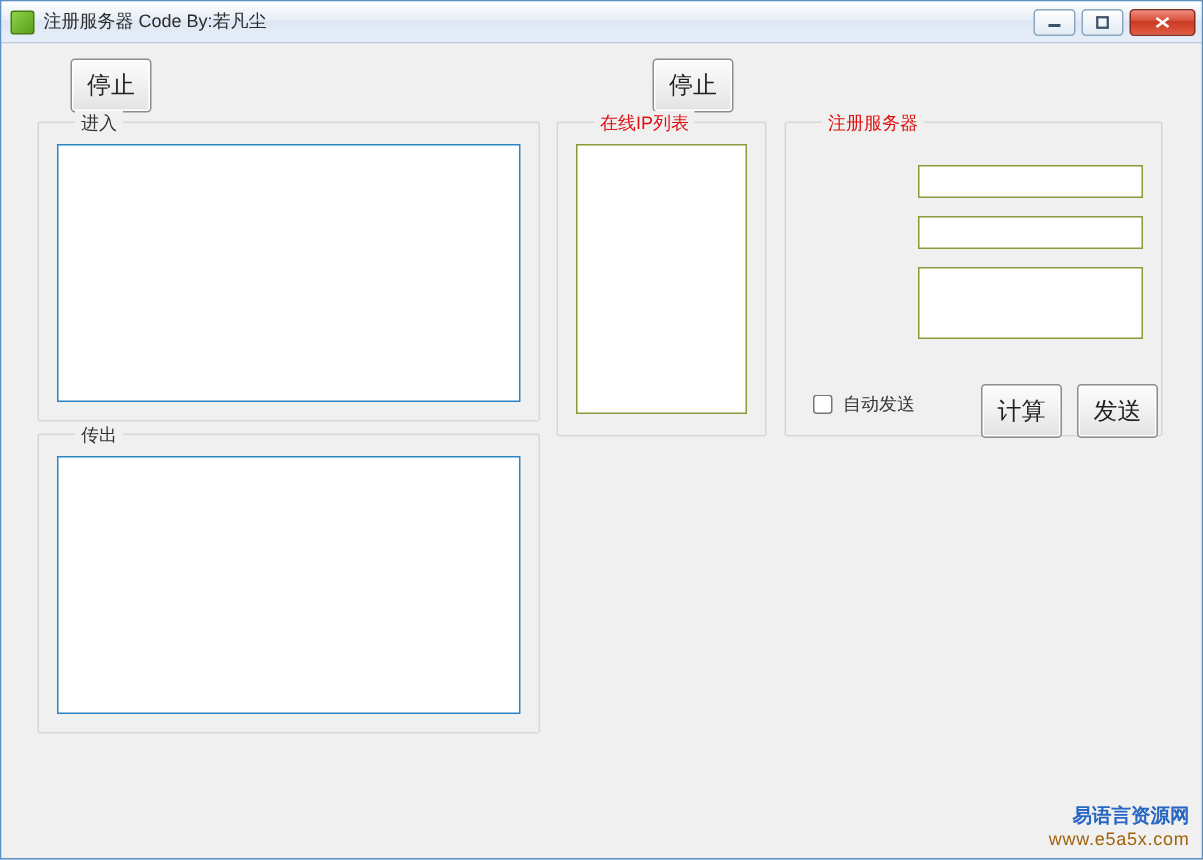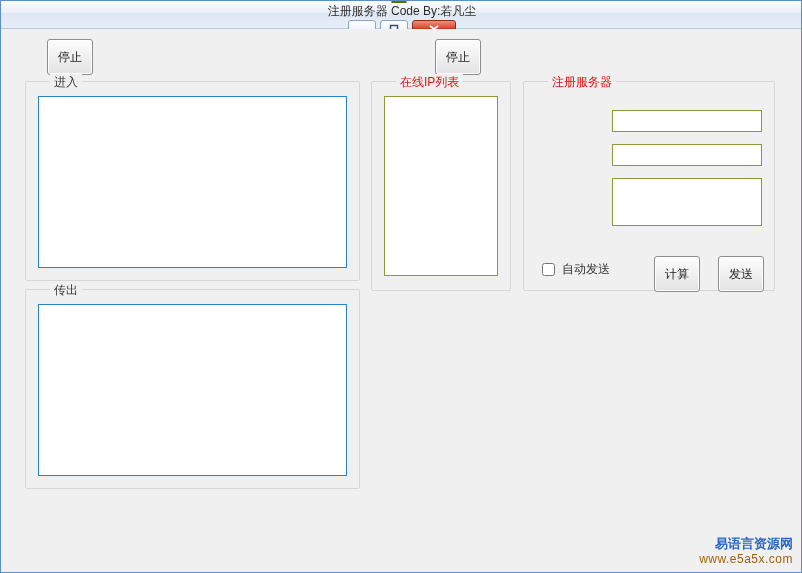--- a/index.html
+++ b/index.html
@@ -19,21 +19,20 @@
     flex-direction: column;
   }
   
   .titlebar {
     height: 28px;
     background: linear-gradient(#fdfefe, #e8eef7 45%, #dde7f3 46%, #e6eef8);
     border-bottom: 1px solid #b7c9dc;
     display: flex;
     align-items: center;
     padding: 0 4px 0 6px;
-    flex-direction: column;
   }
   .titlebar .app-icon {
     width:16px; height:16px;
     background: linear-gradient(135deg,#8fd24a,#5aa018);
     border:1px solid #4a7a14;
     border-radius:2px;
     margin-right:6px;
   }
   .titlebar .title-text { color:#2b2b2b; font-size:12px; }
   .titlebar .spacer { flex:1; }
@@ -63,21 +62,21 @@
 
   
   .btn {
     position:absolute;
     min-width:44px;
     height:36px;
     padding:0 10px;
     background: linear-gradient(#fdfdfd,#e3e3e3);
     border:1px solid #8d8d8d;
     border-radius:3px;
-    font-size:12px;
+    font-size:16px;
     color:#222;
     box-shadow: 0 0 0 1px #fff inset;
     display:flex; align-items:center; justify-content:center;
   }
 
   
   .groupbox {
     position:absolute;
     border:1px solid #d7d7d7;
     border-radius:2px;

